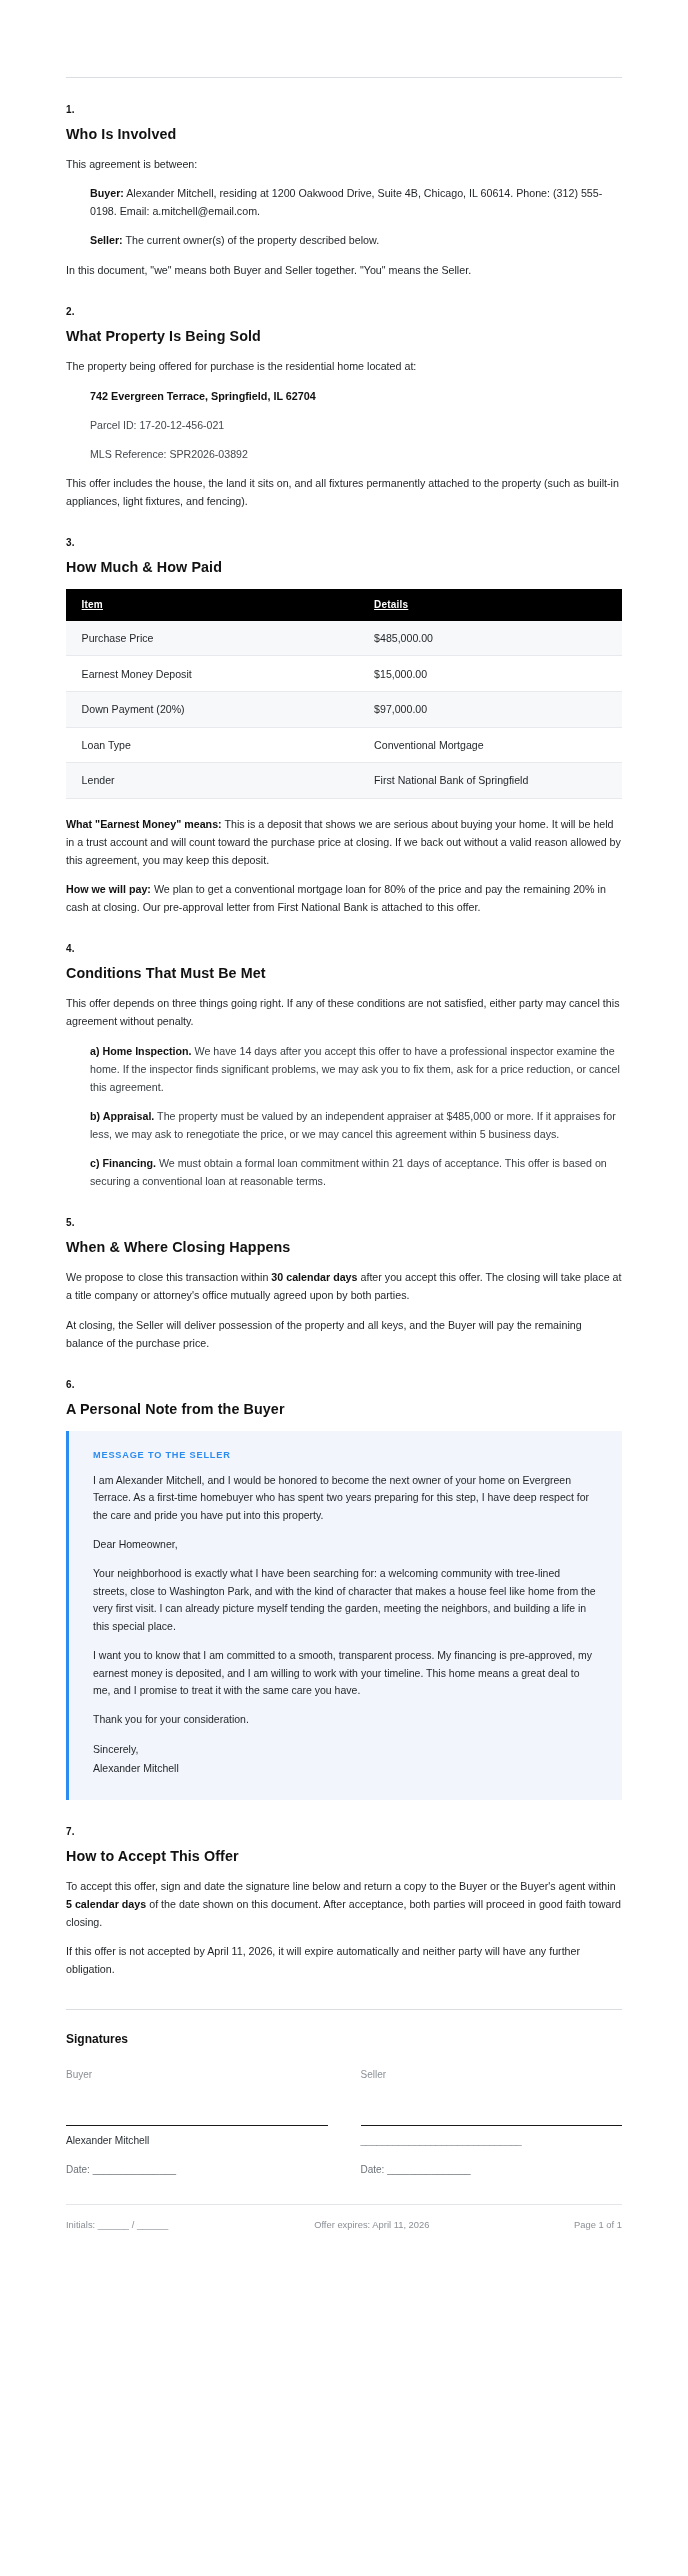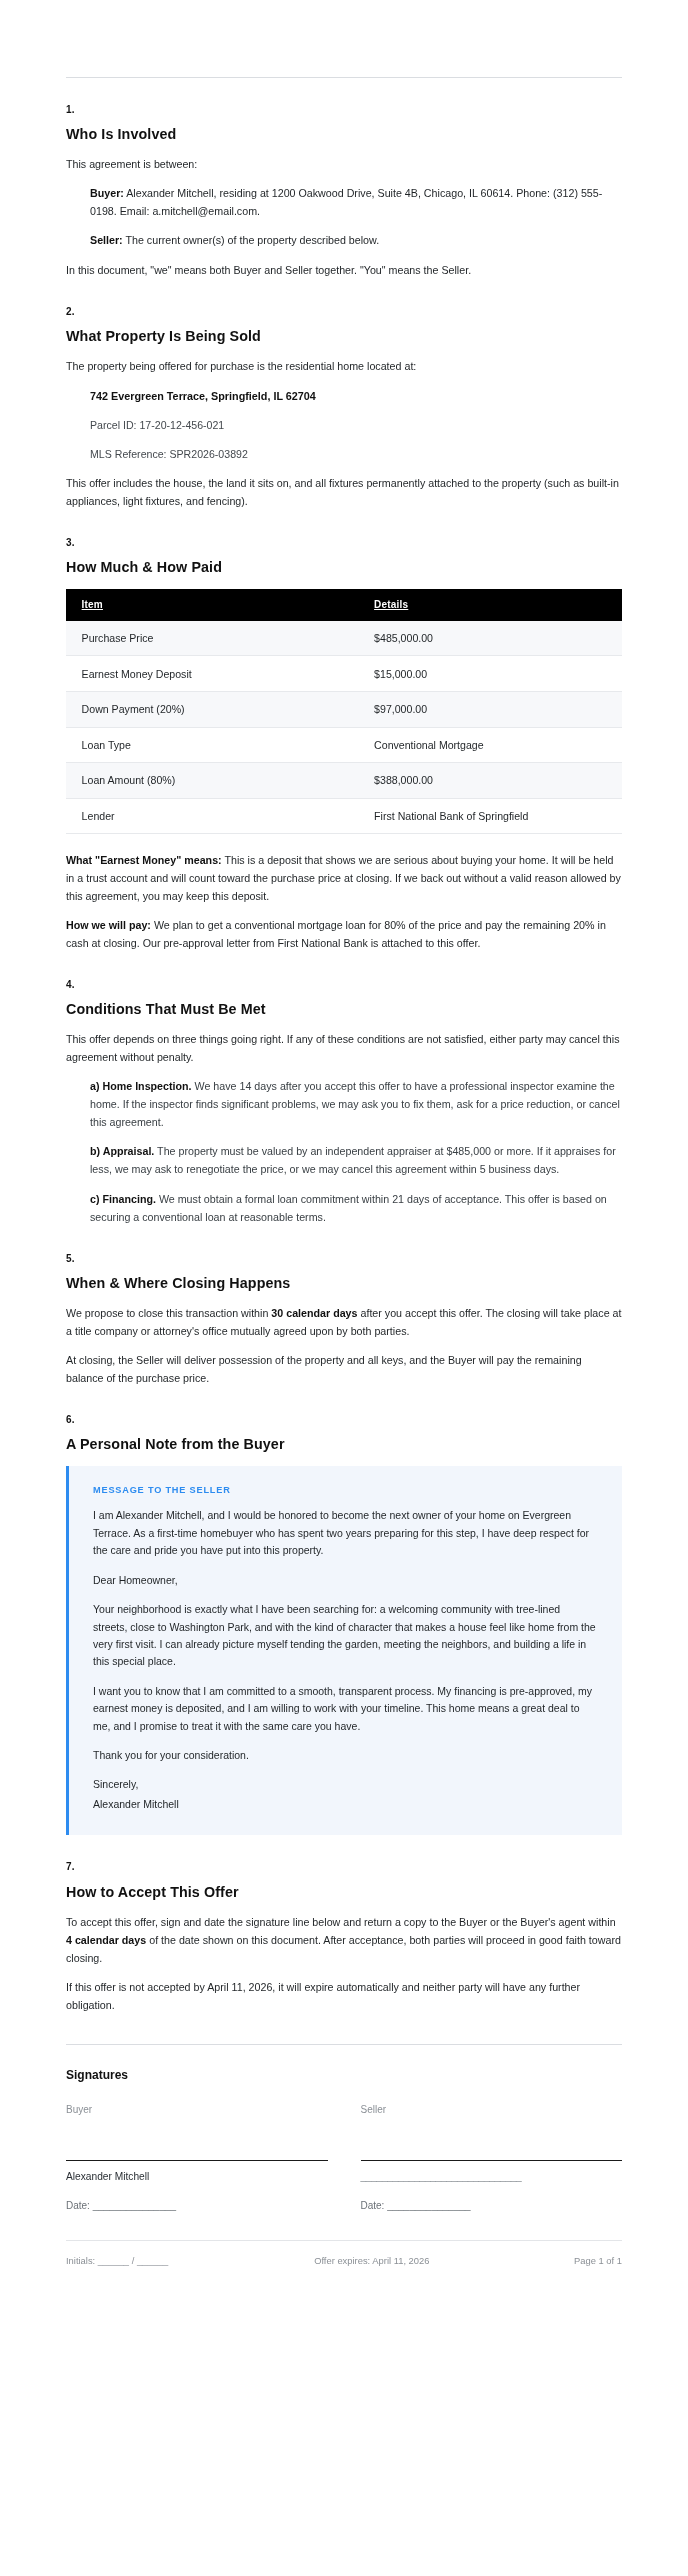--- a/index.html
+++ b/index.html
@@ -252,24 +252,20 @@
             <td>Earnest Money Deposit</td>
             <td class="accent">$15,000.00</td>
           </tr>
           <tr>
             <td>Down Payment (20%)</td>
             <td>$97,000.00</td>
           </tr>
           <tr>
             <td>Loan Type</td>
             <td>Conventional Mortgage</td>
-          </tr>
-          <tr>
-            <td>Loan Amount (80%)</td>
-            <td>$388,000.00</td>
           </tr>
           <tr>
             <td>Lender</td>
             <td>First National Bank of Springfield</td>
           </tr>
         </tbody>
     </table>
 
     <p class="body"><b>What "Earnest Money" means:</b><span> This is a deposit that shows we are serious about buying your home. It will be held in a trust account and will count toward the purchase price at closing. If we back out without a valid reason allowed by this agreement, you may keep this deposit.</span></p>
     <p class="body"><b>How we will pay:</b><span> We plan to get a conventional mortgage loan for 80% of the price and pay the remaining 20% in cash at closing. Our pre-approval letter from First National Bank is attached to this offer.</span></p>
@@ -303,21 +299,21 @@
       <p>I want you to know that I am committed to a smooth, transparent process. My financing is pre-approved, my earnest money is deposited, and I am willing to work with your timeline. This home means a great deal to me, and I promise to treat it with the same care you have.</p>
       <p>Thank you for your consideration.</p>
       <p class="tight">Sincerely,</p>
       <p>Alexander Mitchell</p>
     </div>
   </div>
 
   <div class="section">
     <div class="section-num">7.</div>
     <div class="section-title">How to Accept This Offer</div>
-    <p class="body"><span>To accept this offer, sign and date the signature line below and return a copy to the Buyer or the Buyer's agent within </span><b>4 calendar days</b><span> of the date shown on this document. After acceptance, both parties will proceed in good faith toward closing.</span></p>
+    <p class="body"><span>To accept this offer, sign and date the signature line below and return a copy to the Buyer or the Buyer's agent within </span><b>5 calendar days</b><span> of the date shown on this document. After acceptance, both parties will proceed in good faith toward closing.</span></p>
     <p class="body">If this offer is not accepted by April 11, 2026, it will expire automatically and neither party will have any further obligation.</p>
   </div>
 
   <hr class="sig-divider">
   <div>
     <div class="sig-heading">Signatures</div>
     <div class="sig-grid">
 
       <div class="sig-col">
         <div class="sig-role">Buyer</div>

